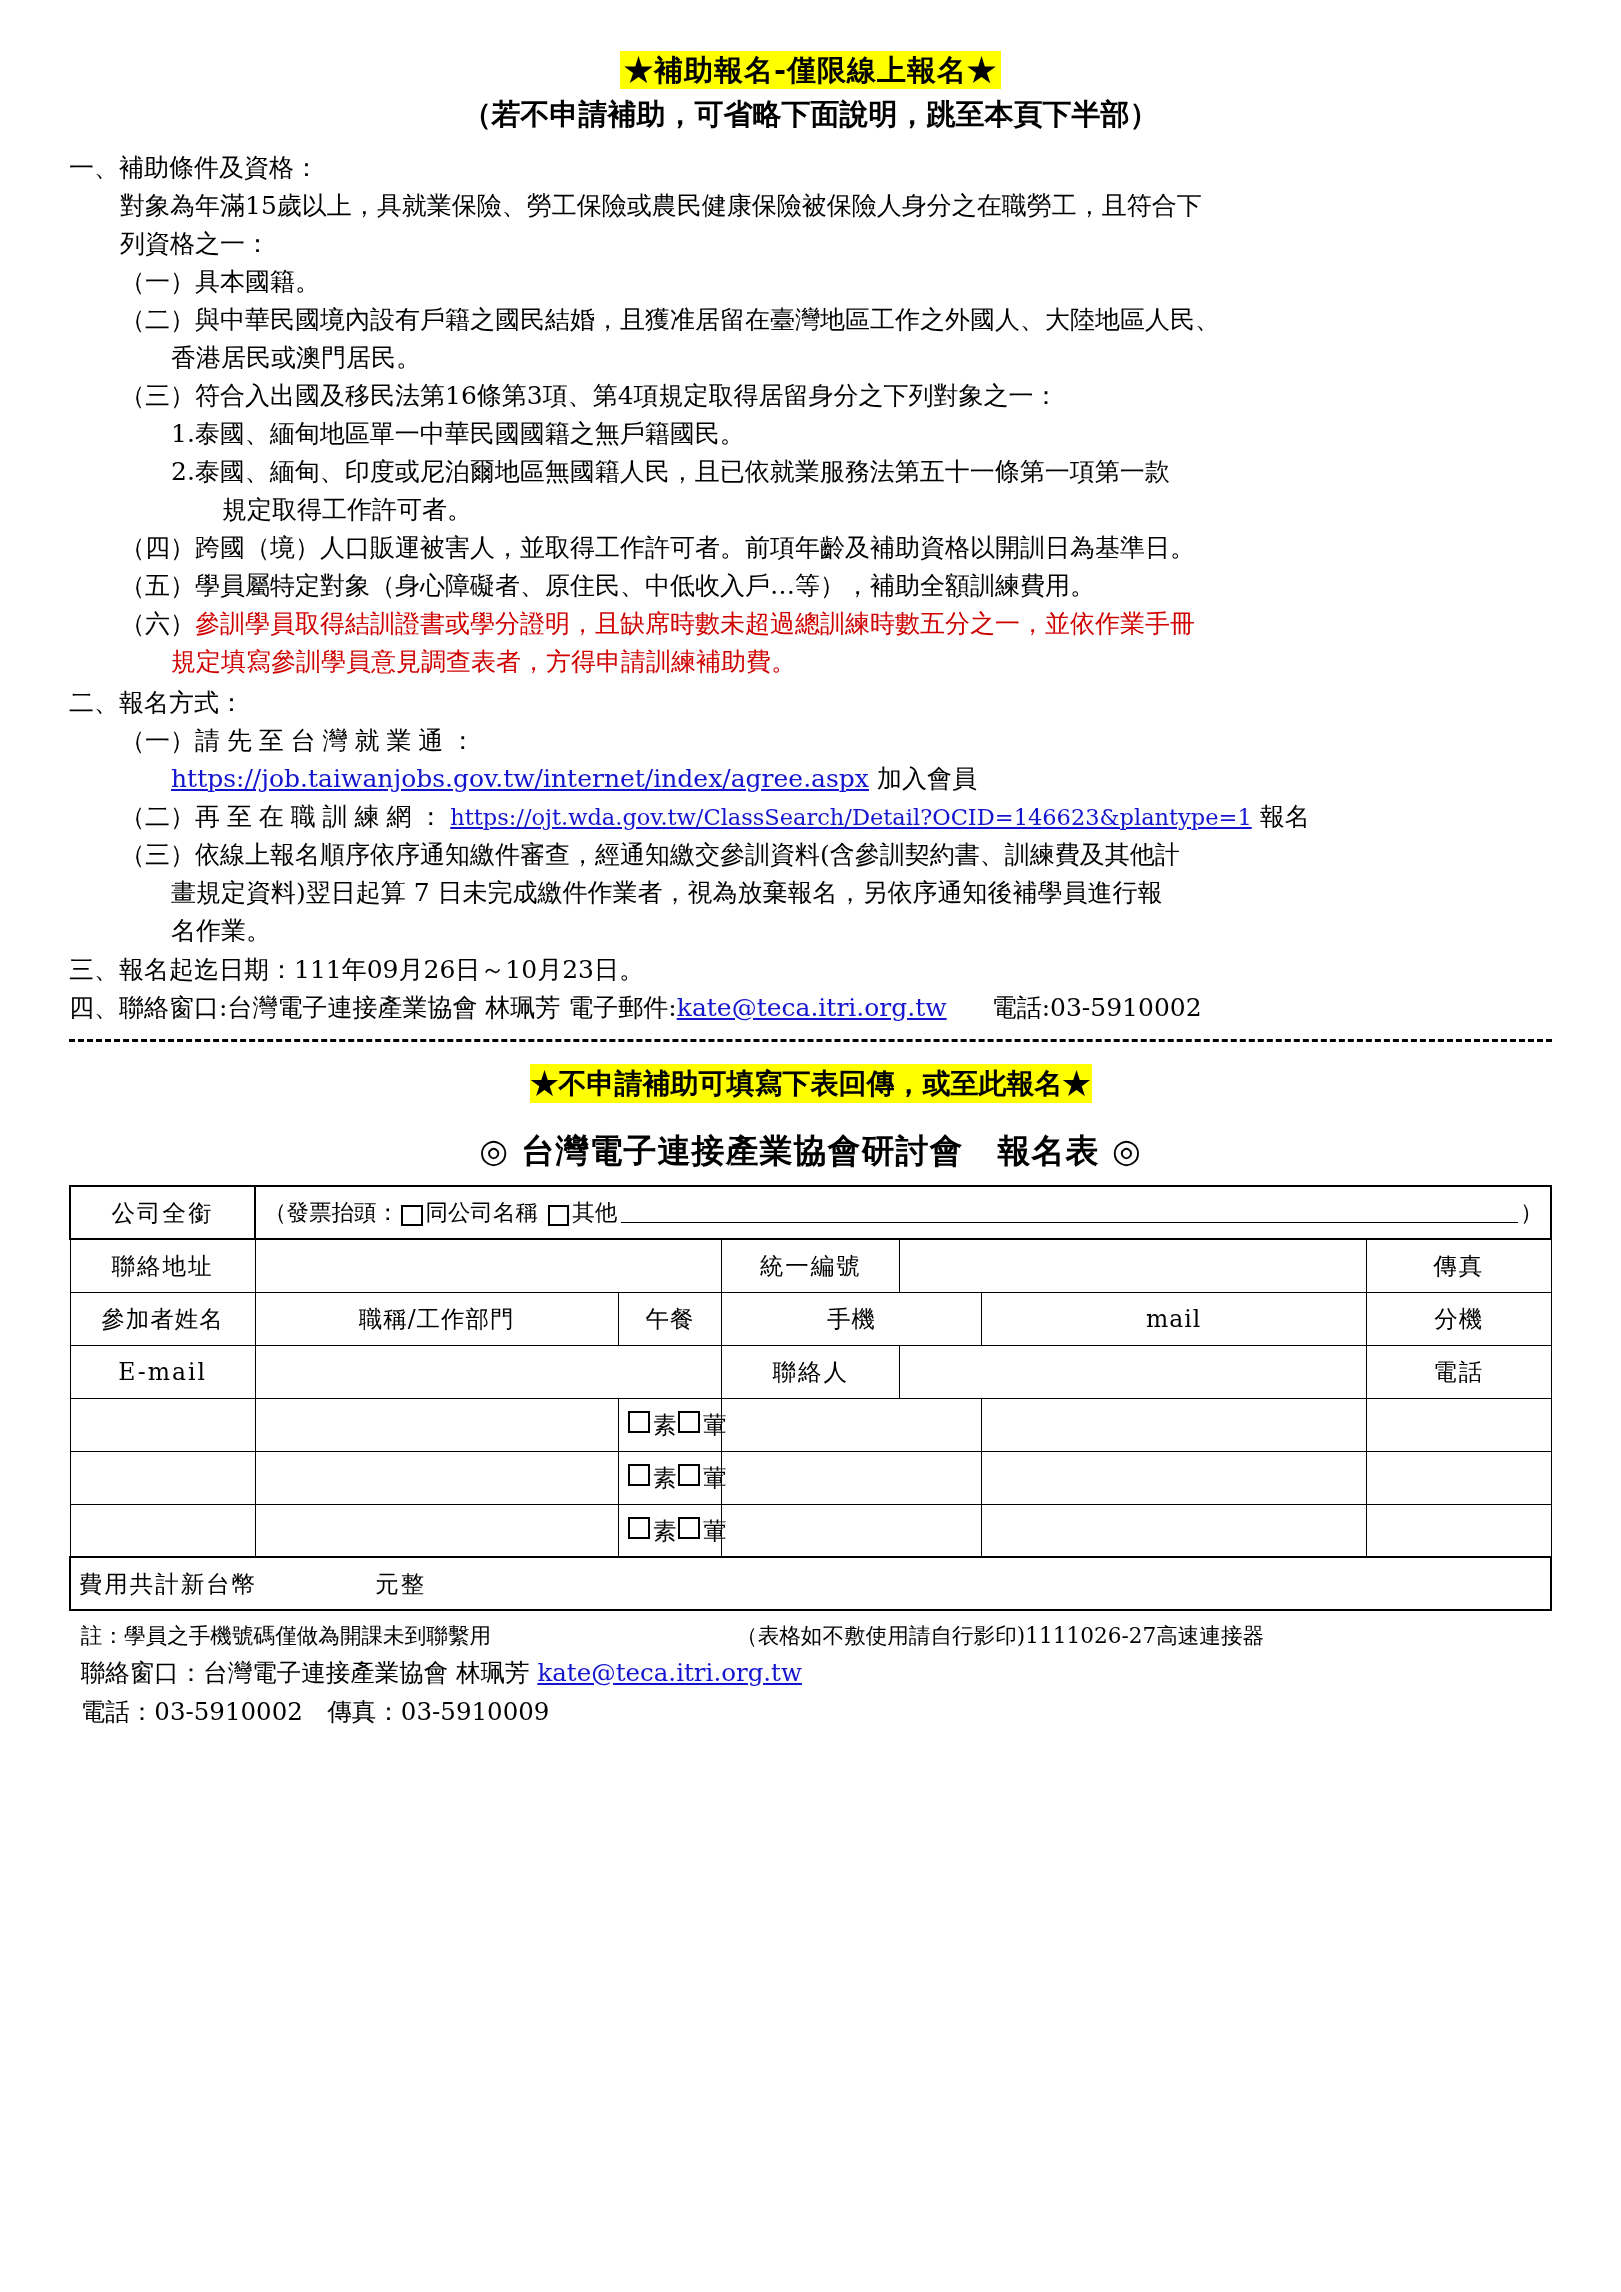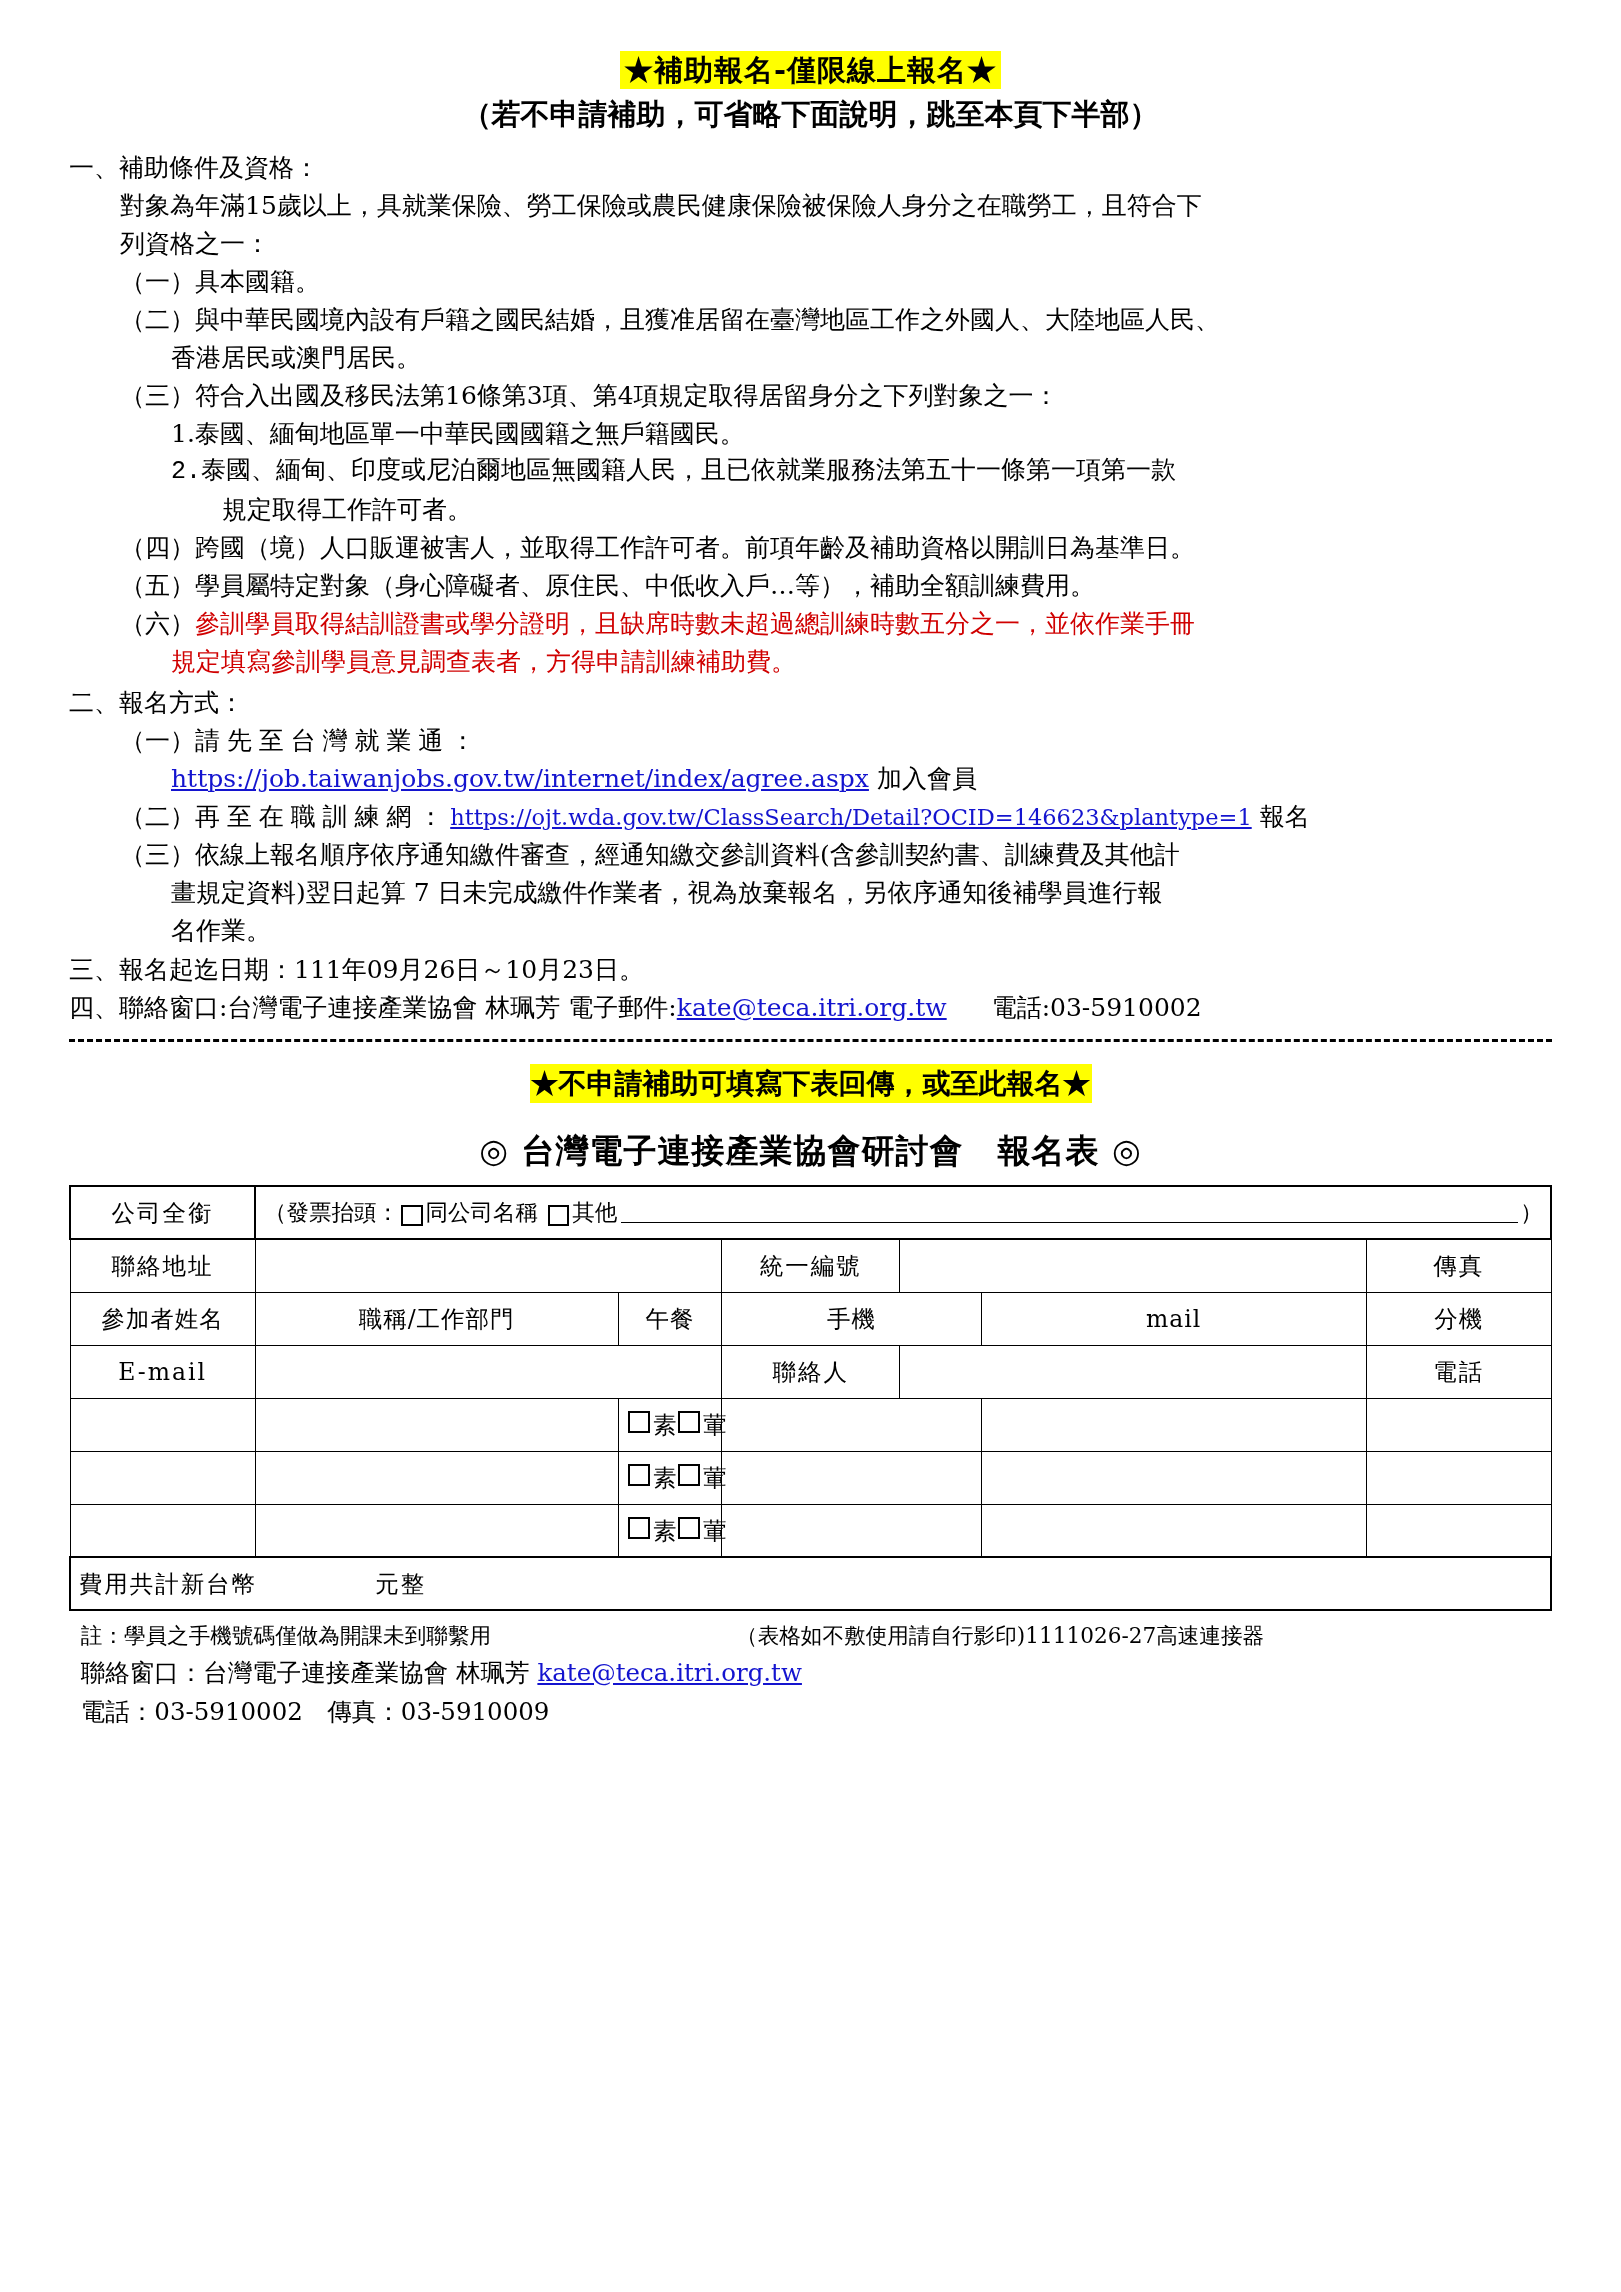--- a/index.html
+++ b/index.html
@@ -68,21 +68,20 @@
     margin: 0 0 1px 0;
     padding-left: 153px;
   }
   .hang {
     padding-left: 102px;
     text-indent: -51px;
   }
   .hang3 {
     padding-left: 153px;
     text-indent: -51px;
-    font-family: Liberation Mono, monospace;
   }
   .red { color: #d00000; }
   .link {
     color: #1414cf;
     text-decoration: underline;
   }
   .wide {
     letter-spacing: 6.9px;
   }
 

